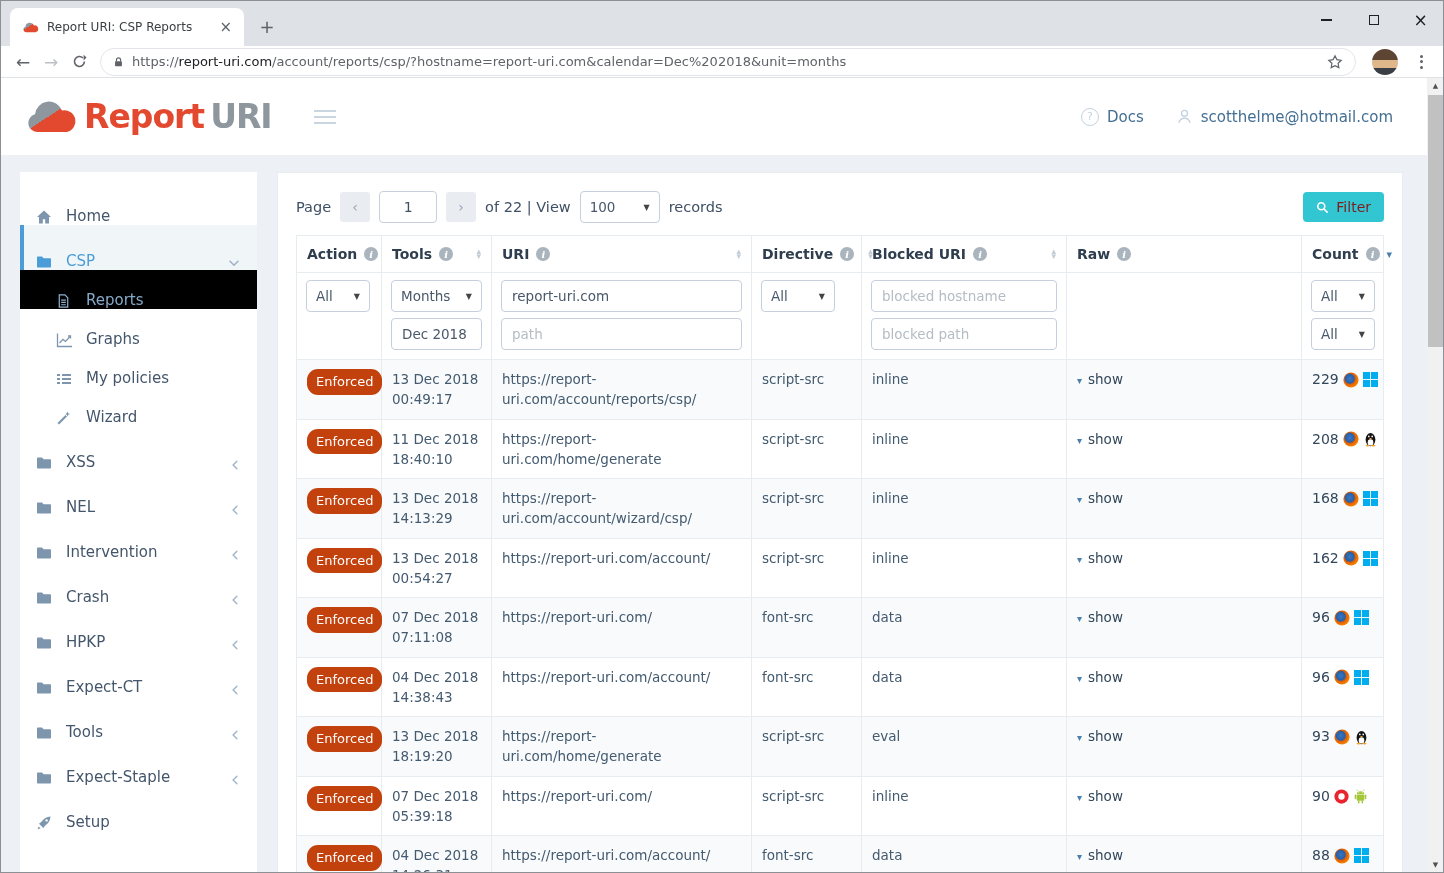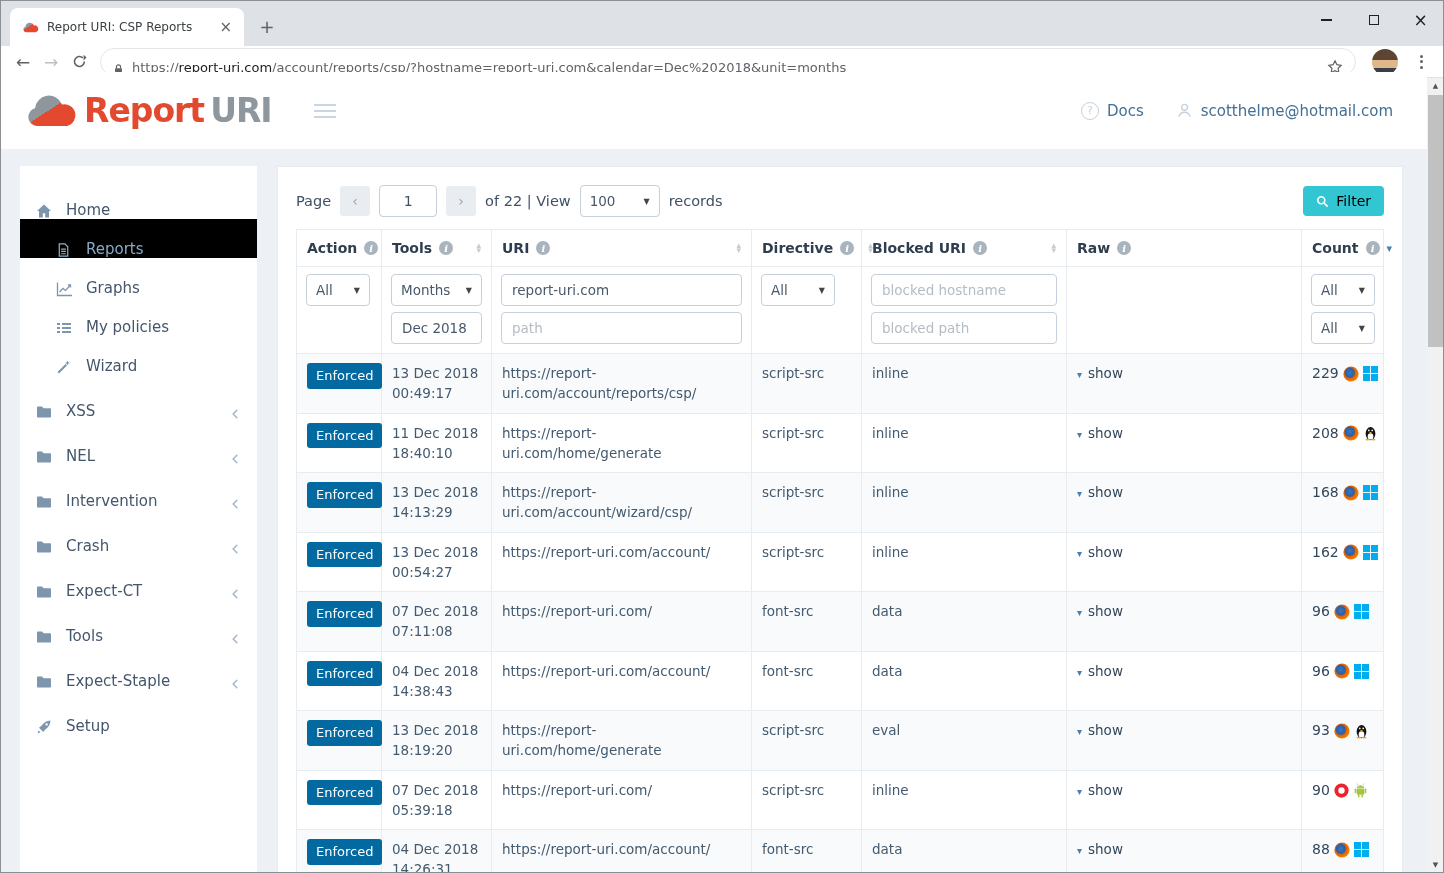--- a/index.html
+++ b/index.html
@@ -22,31 +22,31 @@
   .win-btn { width:47px; height:40px; display:flex; align-items:center; justify-content:center; color:#202124; }
   .glyph-min { width:11px; height:1.5px; background:#202124; display:block; }
   .glyph-max { width:10px; height:10px; border:1.4px solid #202124; display:block; }
   .glyph-close { font-size:17px; line-height:1; }
 
   .toolbar { height:32px; background:#fff; border-bottom:1px solid #dfe1e5; display:flex; align-items:center; padding:0 10px; gap:2px; }
   .nav-btn { width:26px; height:26px; display:flex; align-items:center; justify-content:center;
              color:#5f6368; font-size:17px; }
   .nav-btn.disabled { color:#bdc1c6; }
   .omnibox { flex:1; height:28px; margin:0 6px; background:#fff; border:1px solid #e2e5e9;
-             border-radius:14px; display:flex; align-items:flex-end; padding:0 12px; gap:8px; overflow:hidden; }
+             border-radius:14px; display:flex; align-items:center; padding:0 12px; gap:8px; overflow:hidden; }
   .url { font-size:13px; white-space:nowrap; overflow:hidden; flex:1; }
   .url .scheme, .url .path { color:#5f6368; }
   .url .domain { color:#202124; }
   .avatar { width:26px; height:26px; border-radius:50%; margin:0 8px;
             background:linear-gradient(180deg,#5d4433 0%,#5d4433 42%,#e0b68b 42%,#e0b68b 72%,#3a3f45 72%); }
   .kebab { display:flex; flex-direction:column; gap:2.5px; width:26px; align-items:center; }
   .kebab i { width:3px; height:3px; border-radius:50%; background:#5f6368; }
 
   
-  .page { position:absolute; top:72px; left:0; width:1427px; bottom:0; background:#edf1f5; overflow:hidden; }
+  .page { position:absolute; top:78px; left:0; width:1427px; bottom:0; background:#edf1f5; overflow:hidden; }
 
   .site-header { height:77px; background:#fff; display:flex; align-items:center; padding:0 34px 0 24px; }
   .logo { display:flex; align-items:center; gap:6px; }
   .logo-text { font-size:33px; font-weight:bold; letter-spacing:-1px; }
   .logo-report { color:#e2492f; }
   .logo-uri { color:#8e979e; margin-left:6px; font-weight:bold; }
   .burger { display:flex; flex-direction:column; gap:4px; margin-left:38px; padding:4px; }
   .burger i { width:22px; height:2px; background:#c9d6e2; display:block; }
   .header-right { margin-left:auto; display:flex; align-items:center; gap:32px; }
   .hdr-link { display:flex; align-items:center; gap:8px; color:#436f93; font-size:15px; }
@@ -73,21 +73,21 @@
 
   .pagebar { display:flex; align-items:center; gap:9px; font-size:14.5px; color:#3f5064; margin-bottom:12px; }
   .pg-btn { width:30px; height:30px; background:#e9edf2; border-radius:3px; display:flex;
             align-items:center; justify-content:center; color:#96a5b8; font-size:14px; }
   .pg-input { width:58px; height:32px; border:1px solid #c6cfdc; border-radius:4px; text-align:center;
               font-size:14px; color:#3f5064; font-family:"DejaVu Sans",sans-serif; }
   .fselect { display:inline-flex; align-items:center; justify-content:space-between; border:1px solid #c6cfdc;
              border-radius:4px; height:32px; padding:0 9px; background:#fff; color:#49586a; font-size:13.5px; }
   .sel-caret { font-size:8px; color:#444; margin-left:8px; }
   .view-select { width:80px; }
-  .filter-btn { margin-left:auto; background:#32c5d2; color:#000000; height:30px; padding:0 13px; border:none;
+  .filter-btn { margin-left:auto; background:#32c5d2; color:#7f1d1d; height:30px; padding:0 13px; border:none;
                 border-radius:4px; display:flex; align-items:center; gap:7px; font-size:14px;
                 font-family:"DejaVu Sans",sans-serif; }
 
   table.reports { width:100%; border-collapse:collapse; font-size:13.5px; color:#435a6f; table-layout:fixed; }
   .reports th, .reports td { border:1px solid #e7ecf1; text-align:left; }
   .reports thead th { padding:10px; font-size:14px; color:#2f3e4e; font-weight:bold; vertical-align:middle; }
   .th-in { display:flex; align-items:center; gap:7px; }
   .th-sp { flex:1; }
   .info-i { width:14px; height:14px; flex:none; border-radius:50%; background:#aab4bd; color:#fff;
             font:italic bold 10px "DejaVu Serif", serif; display:inline-flex; align-items:center; justify-content:center; }
@@ -95,21 +95,21 @@
   .sort-desc { color:#4a7fae; font-size:11px; }
 
   .filter-row td { padding:7px 9px 9px; vertical-align:top; }
   .fcol { display:flex; flex-direction:column; gap:6px; }
   .f-input { height:32px; border:1px solid #c6cfdc; border-radius:4px; padding:0 10px; font-size:13.5px;
              color:#49586a; width:100%; font-family:"DejaVu Sans",sans-serif; background:#fff; }
   .f-input::placeholder { color:#b4bcc4; }
 
   .reports tbody td { padding:9px 10px; vertical-align:top; line-height:1.5; overflow-wrap:break-word; }
   .reports tbody tr.odd { background:#f8fafb; }
-  .badge { background:#0369a1; color:#fff; font-size:13px; padding:3px 9px; border-radius:3px; display:inline-block; }
+  .badge { background:#c2410c; color:#fff; font-size:13px; padding:3px 9px; border-radius:11px; display:inline-block; }
   .dateline { display:block; }
   .raw-toggle { color:#33475b; cursor:pointer; }
   .raw-caret { color:#4a7fae; font-size:10px; margin-right:6px; }
   .count-cell { display:flex; align-items:center; gap:4px; color:#33475b; font-size:14px; }
   .count-cell .picon { display:flex; align-items:center; }
 
   
   .scrollbar { position:absolute; top:78px; right:0; width:17px; bottom:0; background:#f1f1f1; z-index:50; }
   .sb-arrow { position:absolute; left:0; right:0; height:16px; display:flex; align-items:center;
               justify-content:center; color:#505050; font-size:7px; }
@@ -218,20 +218,33 @@
     <aside class="sidebar">
       <div id="sidebar-nav">
           <div class="side-item">
             <span class="ic">
               <svg width="16" height="16" viewBox="0 0 16 16" fill="currentColor">
                 <path d="M8 1.5L1 8h2v6.5h3.8v-4.2h2.4v4.2H13V8h2z"></path>
               </svg>
             </span>
             <span class="lbl">Home</span>
           </div>
+          <div class="side-item active">
+            <span class="ic">
+              <svg width="16" height="16" viewBox="0 0 16 16" fill="currentColor">
+                <path d="M1 3.5c0-.6.4-1 1-1h4l1.6 1.8H14c.6 0 1 .4 1 1v7.2c0 .6-.4 1-1 1H2c-.6 0-1-.4-1-1z"></path>
+              </svg>
+            </span>
+            <span class="lbl">CSP</span>
+            <span class="chev">
+              <svg width="14" height="14" viewBox="0 0 16 16" fill="none" stroke="currentColor" stroke-width="1.8" stroke-linecap="round">
+                <path d="M3.5 6l4.5 4.5L12.5 6"></path>
+              </svg>
+            </span>
+          </div>
           <div class="side-item sub active">
             <span class="ic">
               <svg width="15" height="16" viewBox="0 0 16 16" fill="none" stroke="currentColor" stroke-width="1.3">
                 <path d="M3.5 1.5h6l3 3v10h-9z"></path>
                 <path d="M5.5 7h5M5.5 9.5h5M5.5 12h5"></path>
               </svg>
             </span>
             <span class="lbl">Reports</span>
           </div>
           <div class="side-item sub">
@@ -305,20 +318,33 @@
               </svg>
             </span>
           </div>
           <div class="side-item">
             <span class="ic">
               <svg width="16" height="16" viewBox="0 0 16 16" fill="currentColor">
                 <path d="M1 3.5c0-.6.4-1 1-1h4l1.6 1.8H14c.6 0 1 .4 1 1v7.2c0 .6-.4 1-1 1H2c-.6 0-1-.4-1-1z"></path>
               </svg>
             </span>
             <span class="lbl">Crash</span>
+            <span class="chev">
+              <svg width="12" height="12" viewBox="0 0 16 16" fill="none" stroke="currentColor" stroke-width="1.8" stroke-linecap="round">
+                <path d="M10.5 3L5.5 8l5 5"></path>
+              </svg>
+            </span>
+          </div>
+          <div class="side-item">
+            <span class="ic">
+              <svg width="16" height="16" viewBox="0 0 16 16" fill="currentColor">
+                <path d="M1 3.5c0-.6.4-1 1-1h4l1.6 1.8H14c.6 0 1 .4 1 1v7.2c0 .6-.4 1-1 1H2c-.6 0-1-.4-1-1z"></path>
+              </svg>
+            </span>
+            <span class="lbl">HPKP</span>
             <span class="chev">
               <svg width="12" height="12" viewBox="0 0 16 16" fill="none" stroke="currentColor" stroke-width="1.8" stroke-linecap="round">
                 <path d="M10.5 3L5.5 8l5 5"></path>
               </svg>
             </span>
           </div>
           <div class="side-item">
             <span class="ic">
               <svg width="16" height="16" viewBox="0 0 16 16" fill="currentColor">
                 <path d="M1 3.5c0-.6.4-1 1-1h4l1.6 1.8H14c.6 0 1 .4 1 1v7.2c0 .6-.4 1-1 1H2c-.6 0-1-.4-1-1z"></path>

